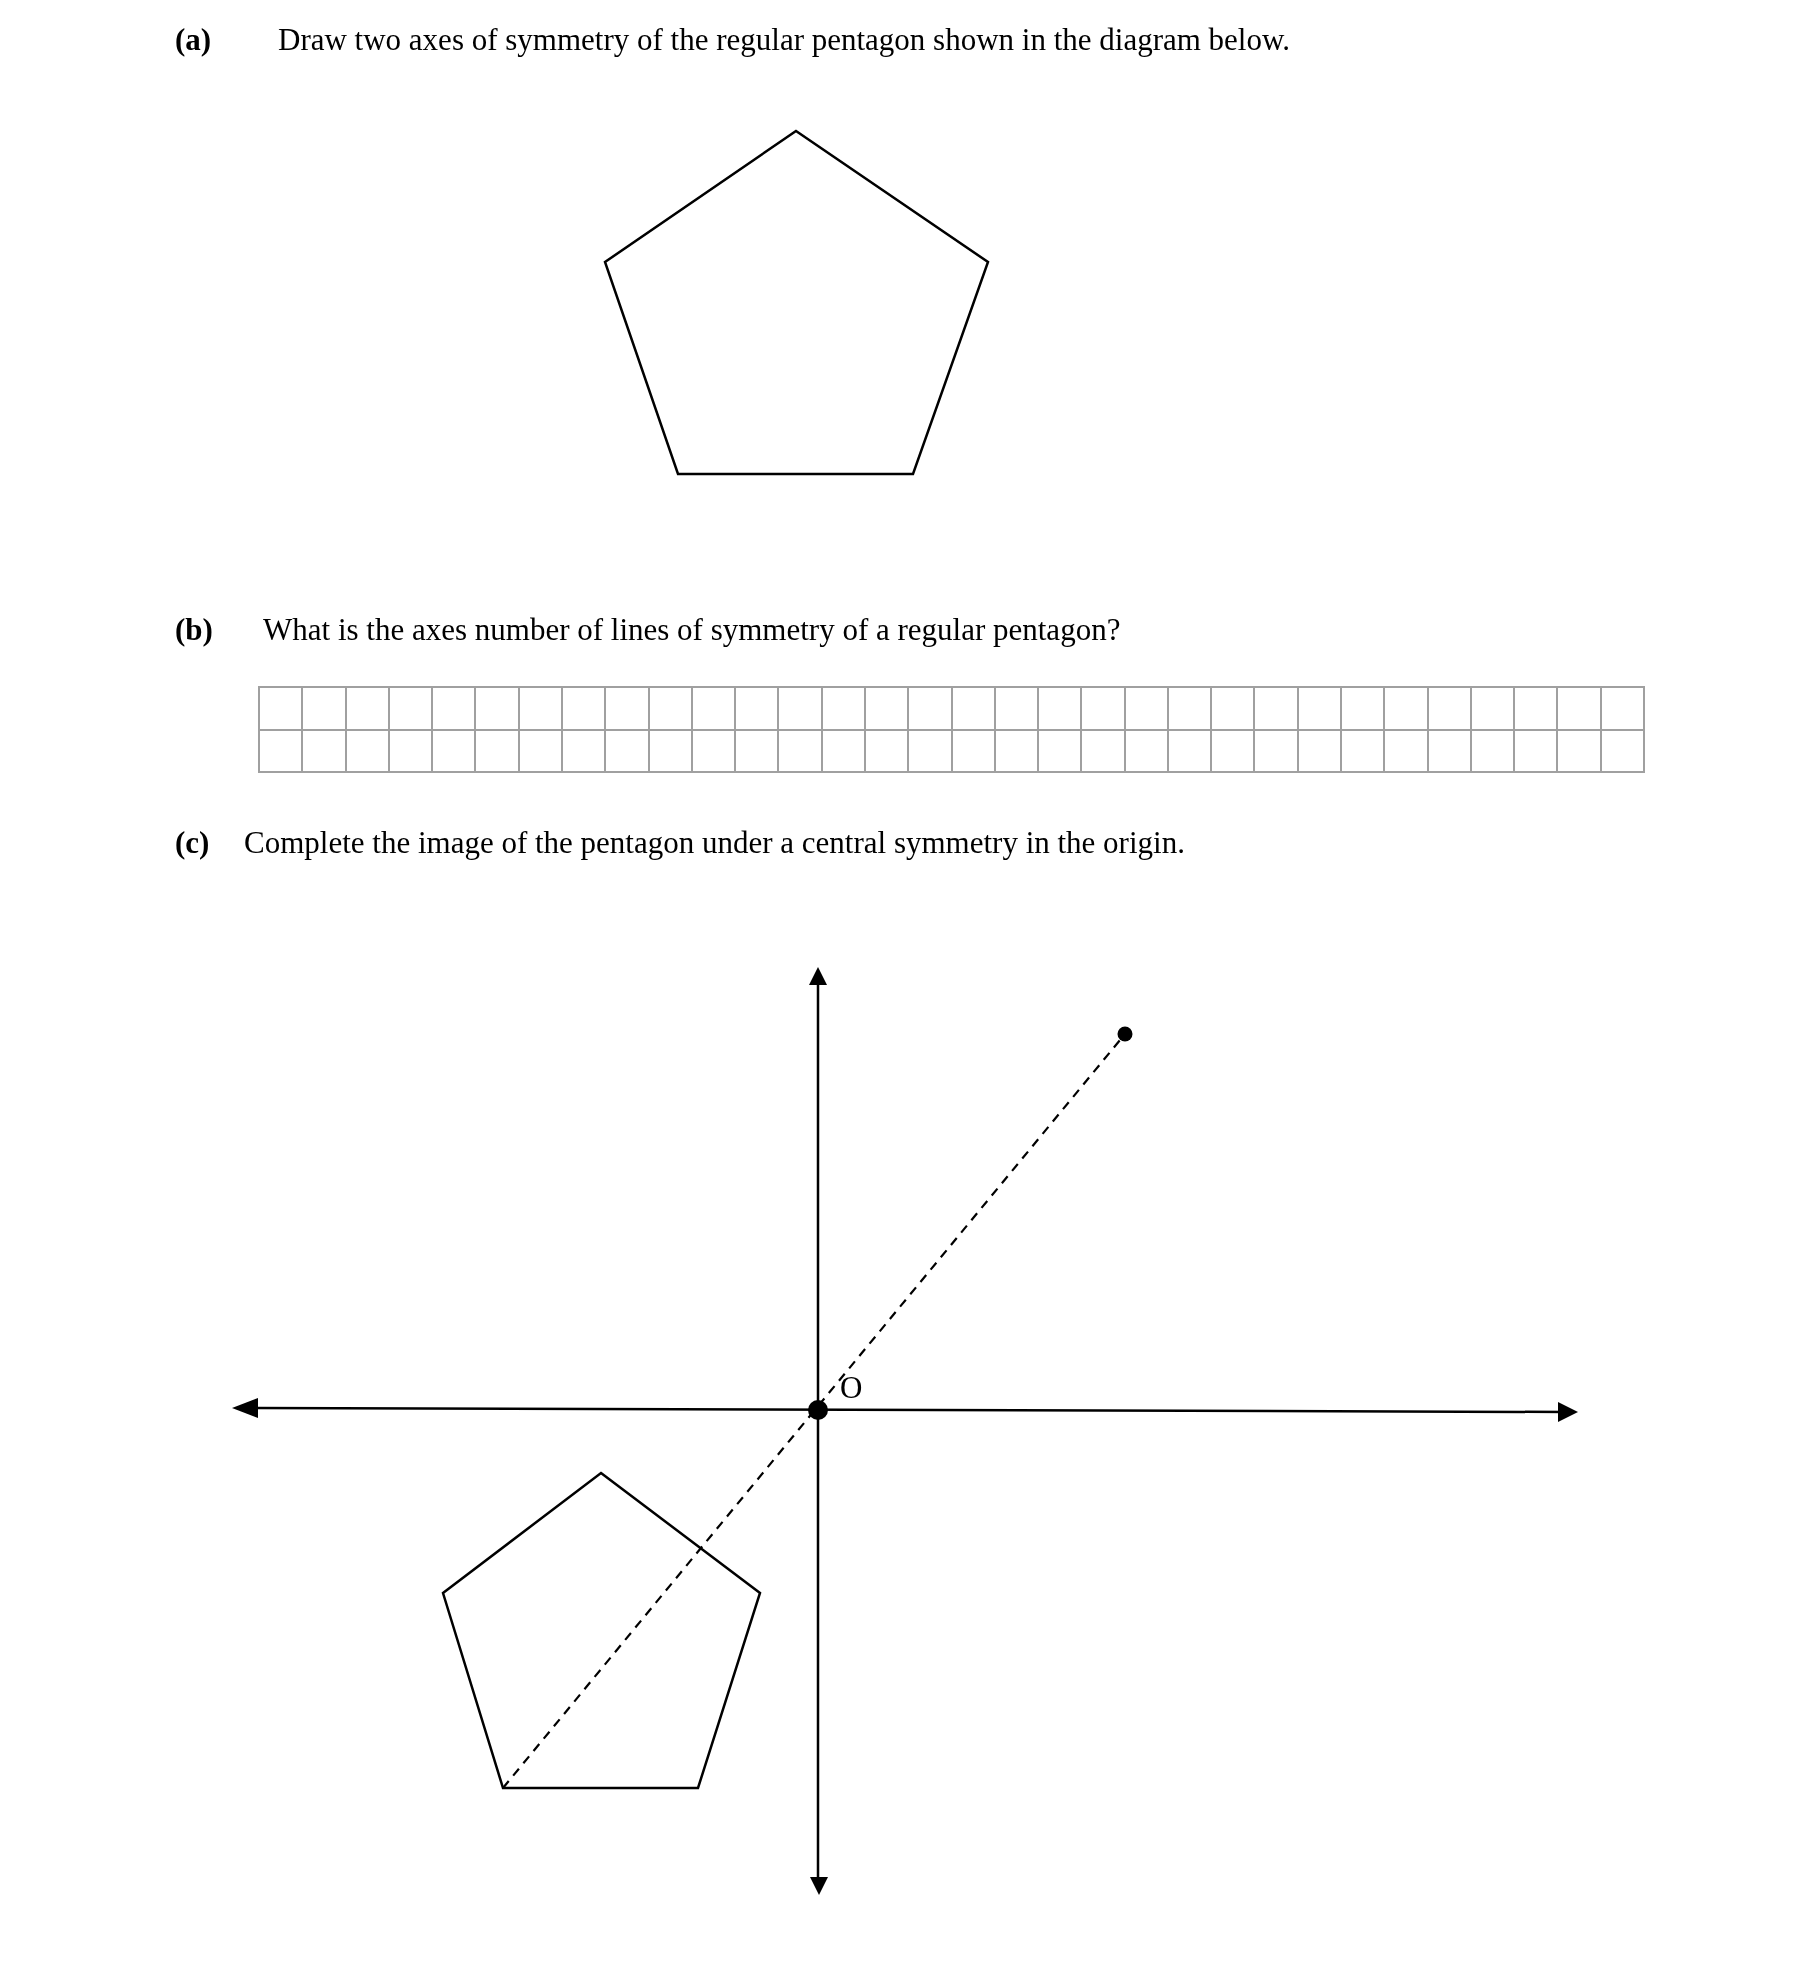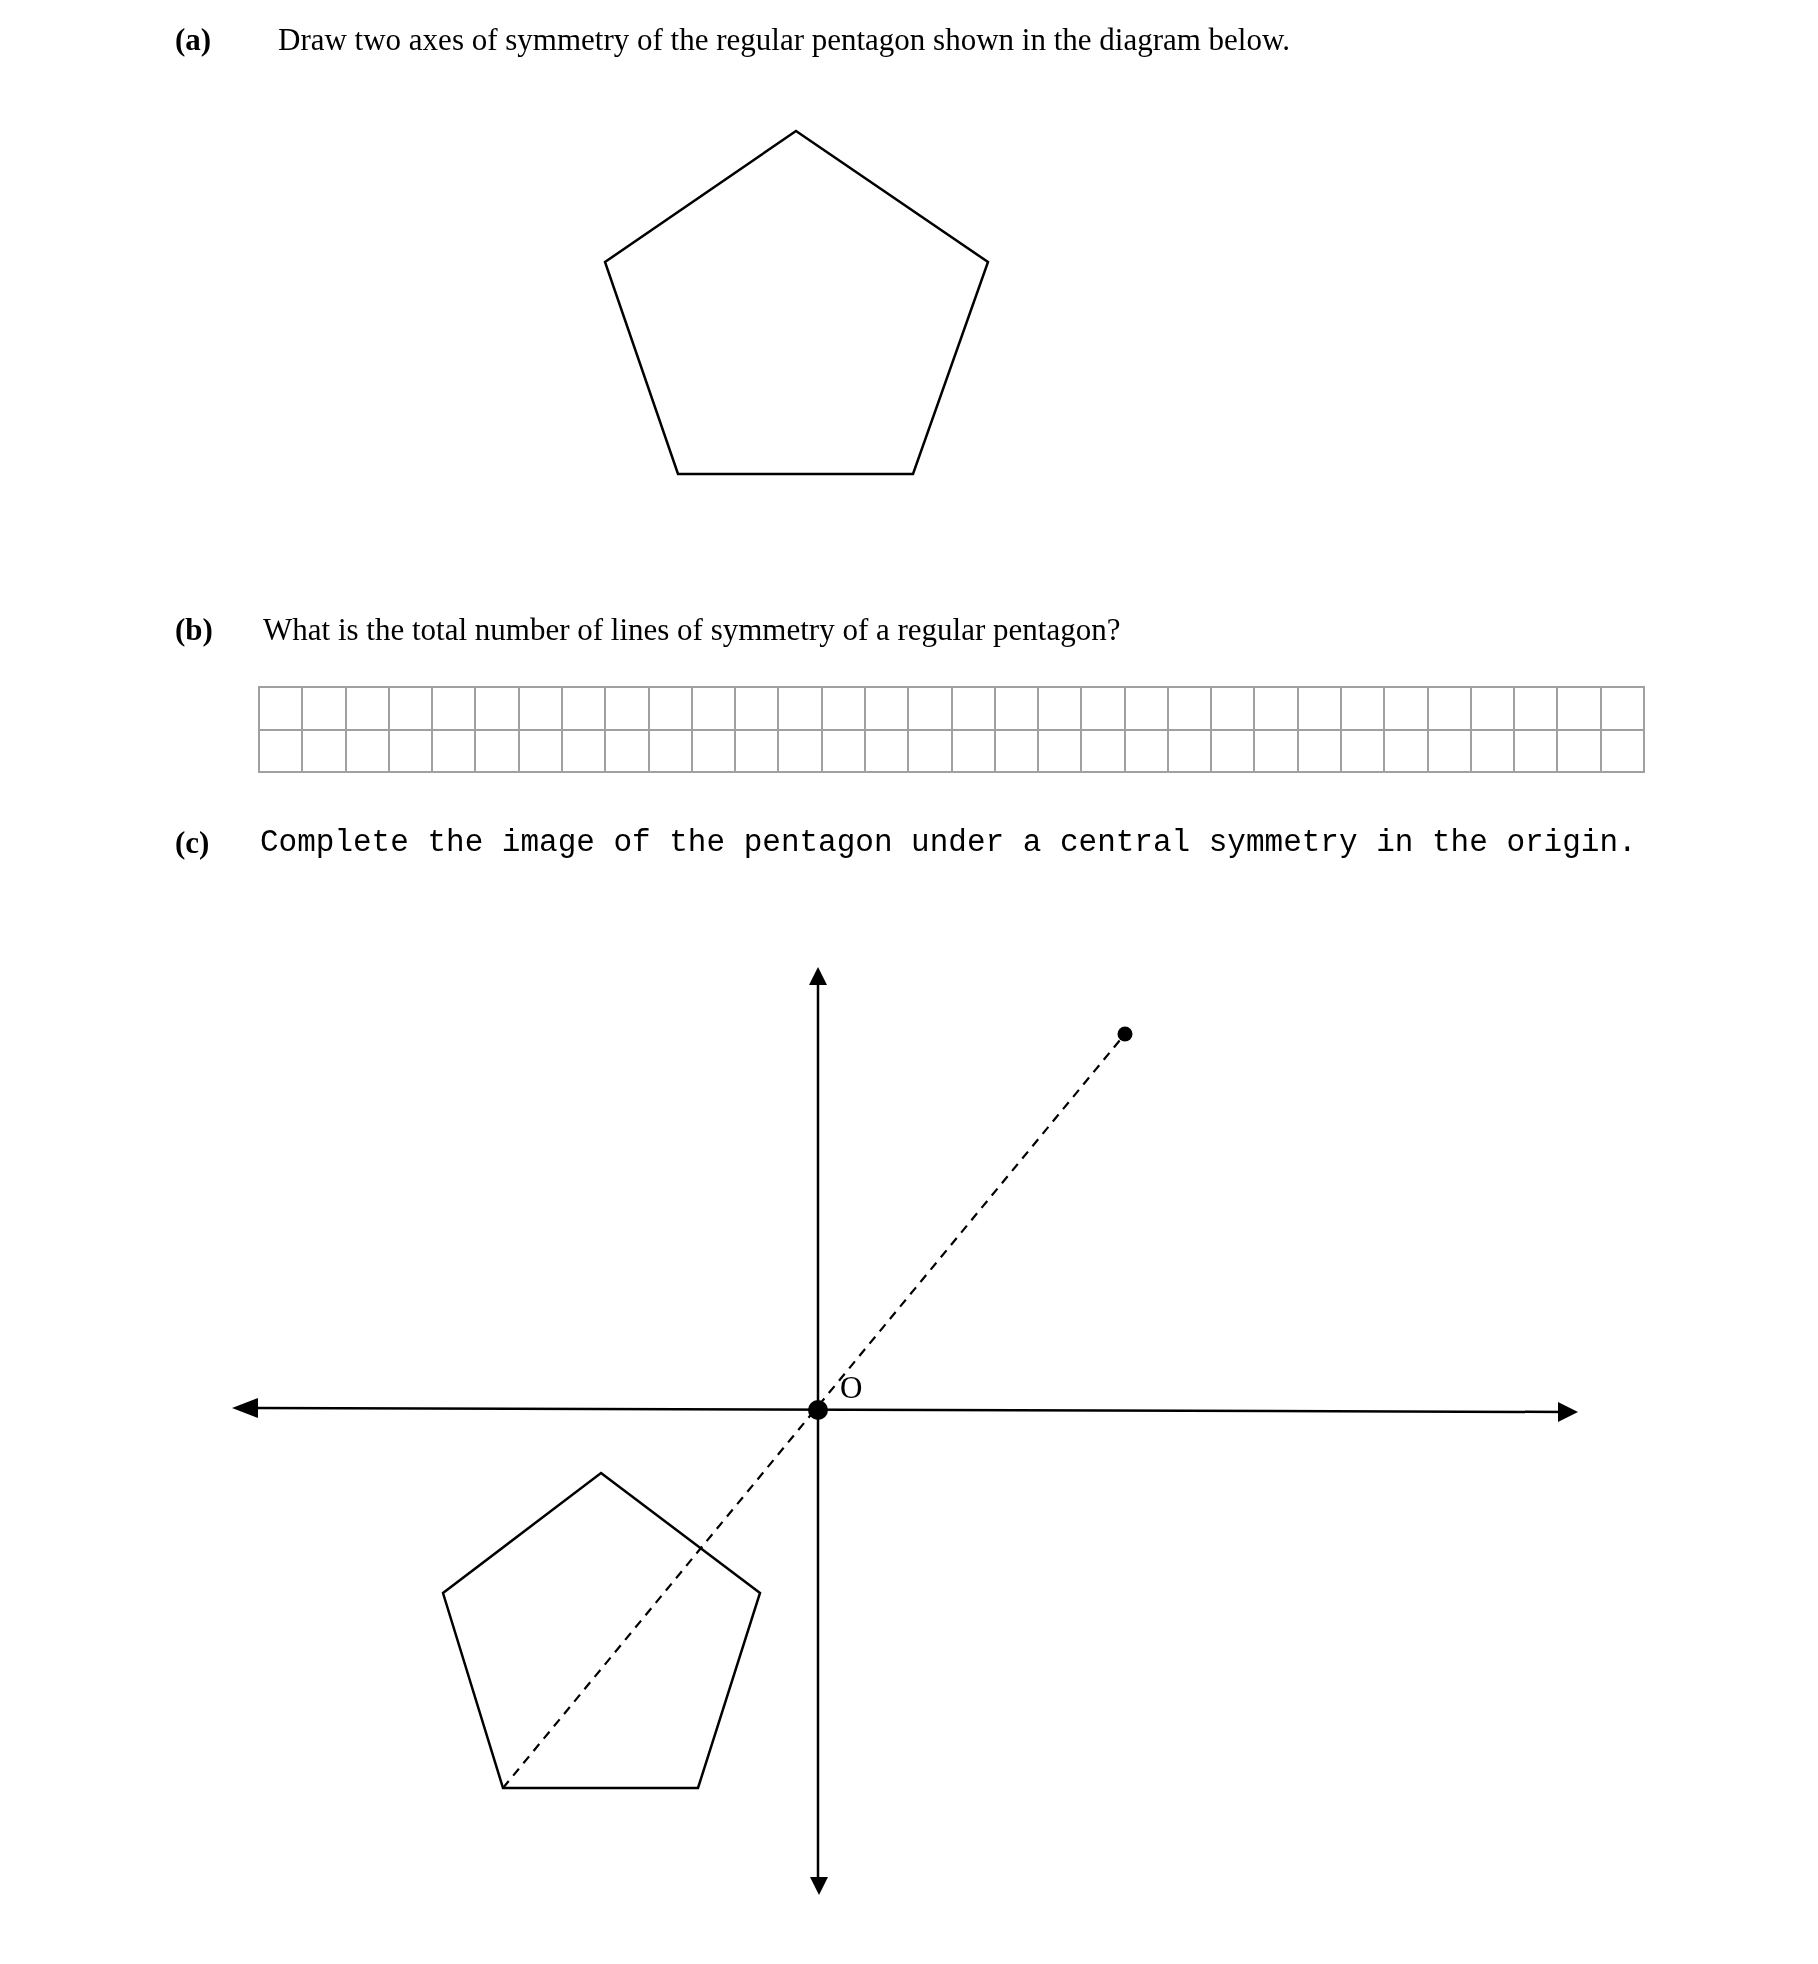--- a/index.html
+++ b/index.html
@@ -3,21 +3,21 @@
   <meta charset="utf-8">
   <style>
     html, body { margin: 0; padding: 0; background: #ffffff; }
     body { width: 1818px; height: 1964px; position: relative; overflow: hidden;
            font-family: "Liberation Serif", "DejaVu Serif", serif; color: #000; }
     .q { position: absolute; left: 0; font-size: 31px; line-height: 1; white-space: nowrap; }
     .q .lbl { position: absolute; left: 175px; font-weight: bold; }
     .q .txt { position: absolute; }
     #qa { top: 24px; } #qa .txt { left: 278px; }
     #qb { top: 614px; } #qb .txt { left: 263px; }
-    #qc { top: 827px; } #qc .txt { left: 260px; font-family: Liberation Mono, monospace; }
+    #qc { top: 827px; } #qc .txt { left: 244px; }
     svg { position: absolute; left: 0; top: 0; }
     #answer-grid { position: absolute; left: 258px; top: 686px; width: 1387px; height: 87px;
       display: grid; grid-template-columns: repeat(32, 1fr); grid-template-rows: repeat(2, 1fr);
       border-top: 2px solid #a0a0a0; border-left: 2px solid #a0a0a0; box-sizing: border-box; }
     #answer-grid .cell { border-right: 2px solid #a0a0a0; border-bottom: 2px solid #a0a0a0; box-sizing: border-box; }
     #origin-label { position: absolute; left: 840px; top: 1372px; font-size: 31px; line-height: 1; }
   </style>
 </head>
 <body>
 
@@ -47,21 +47,21 @@
   <line x1="503" y1="1788" x2="1125" y2="1034" stroke="#000" stroke-width="2.2" stroke-dasharray="9,7"></line>
 
   <polygon points="601,1473 760,1593 698,1788 503,1788 443,1593" fill="none" stroke="#000" stroke-width="2.5"></polygon>
 
   <circle cx="818" cy="1410" r="10" fill="#000"></circle>
   <circle cx="1125" cy="1034" r="7.5" fill="#000"></circle>
 </svg>
 
 <div class="q" id="qb">
   <span class="lbl">(b)</span>
-  <span class="txt">What is the total number of lines of symmetry of a regular pentagon?</span>
+  <span class="txt">What is the axes number of lines of symmetry of a regular pentagon?</span>
 </div>
 
 <div id="answer-grid">
     <div class="cell"></div>
     <div class="cell"></div>
     <div class="cell"></div>
     <div class="cell"></div>
     <div class="cell"></div>
     <div class="cell"></div>
     <div class="cell"></div>

